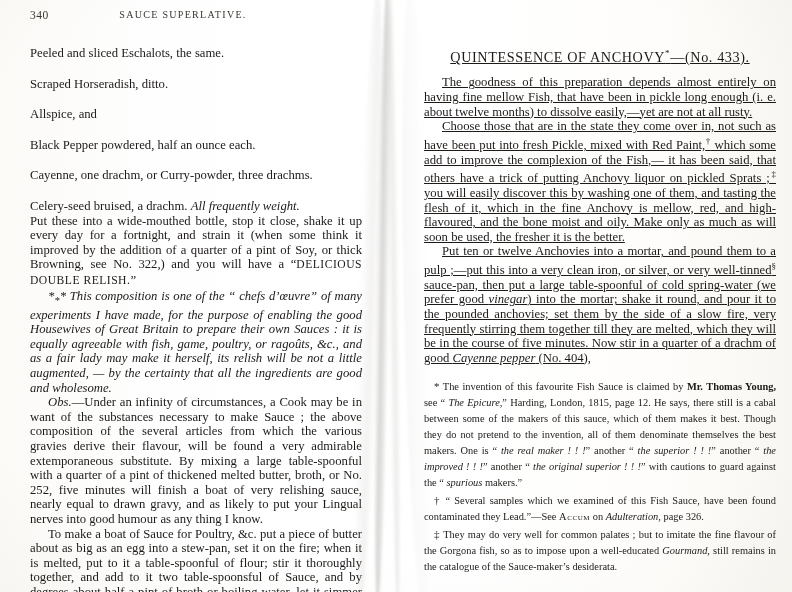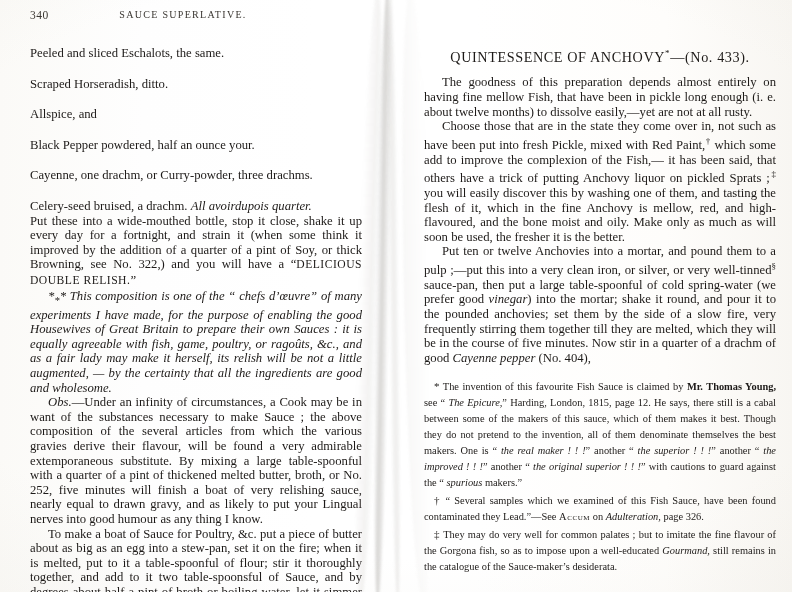--- a/index.html
+++ b/index.html
@@ -49,21 +49,21 @@
   .page-left .runhead .rh-title{left:18px;width:330px;}
   .page-right .runhead .folio{right:16px;}
   .page-right .runhead .rh-title{left:-6px;width:330px;}
 
   .col{
     position:absolute;top:30px;
     font-size:12.7px;line-height:14.6px;
     text-align:justify;
   }
   .page-left .col{left:30px;width:332px;}
-  .page-right .col{left:14px;width:352px;}
+  .page-right .col{left:14px;width:352px;text-decoration:underline;}
 
   p{margin:0;text-indent:18px;}
   p.noindent{text-indent:0;}
   .ingredients p{text-indent:0;text-align:left;margin-top:16px;}
 
   .recipe-title{
     text-align:center;font-size:14.2px;letter-spacing:0.6px;
     margin:16px 0 11px 0;white-space:nowrap;
   }
   i,em{font-style:italic;}
@@ -94,25 +94,25 @@
       <span class="folio">340</span>
       <span class="rh-title">SAUCE SUPERLATIVE.</span>
     </div>
 
     <div class="col">
 
       <div class="ingredients">
         <p>Peeled and sliced Eschalots, the same.</p>
         <p>Scraped Horseradish, ditto.</p>
         <p>Allspice, and</p>
-        <p>Black Pepper powdered, half an ounce your.</p>
+        <p>Black Pepper powdered, half an ounce each.</p>
         <p>Cayenne, one drachm, or Curry-powder, three drachms.</p>
         <p>
           <span>Celery-seed bruised, a drachm.</span>
-          <i>All avoirdupois quarter.</i>
+          <i>All frequently weight.</i>
         </p>
       </div>
 
       <p class="noindent"><span>Put these into a wide-mouthed bottle, stop it close, shake it up every day for a fortnight, and strain it (when some think it improved by the addition of a quarter of a pint of Soy, or thick Browning, see No. 322,) and you will have a “</span><span class="sc">DELICIOUS DOUBLE RELISH.</span><span>”</span></p>
 
       <p class="starnote">*<sub>*</sub>* <span>This composition is one of the “ chefs d’œuvre” of many experiments I have made, for the purpose of enabling the good Housewives of Great Britain to prepare their own Sauces : it is equally agreeable with fish, game, poultry, or ragoûts, &amp;c., and as a fair lady may make it herself, its relish will be not a little augmented, — by the certainty that all the ingredients are good and wholesome.</span></p>
 
       <p><i>Obs.</i><span>—Under an infinity of circumstances, a Cook may be in want of the substances necessary to make Sauce ; the above composition of the several articles from which the various gravies derive their flavour, will be found a very admirable extemporaneous substitute.  By mixing a large table-spoonful with a quarter of a pint of thickened melted butter, broth, or No. 252, five minutes will finish a boat of very relishing sauce, nearly equal to drawn gravy, and as likely to put your Lingual nerves into good humour as any thing I know.</span></p>
 
       <p>To make a boat of Sauce for Poultry, &amp;c. put a piece of butter about as big as an egg into a stew-pan, set it on the fire; when it is melted, put to it a table-spoonful of flour; stir it thoroughly together, and add to it two table-spoonsful of Sauce, and by degrees about half a pint of broth or boiling water, let it simmer gently over a slow fire for a few minutes, skim it and strain it through a sieve, and it is ready.</p>

